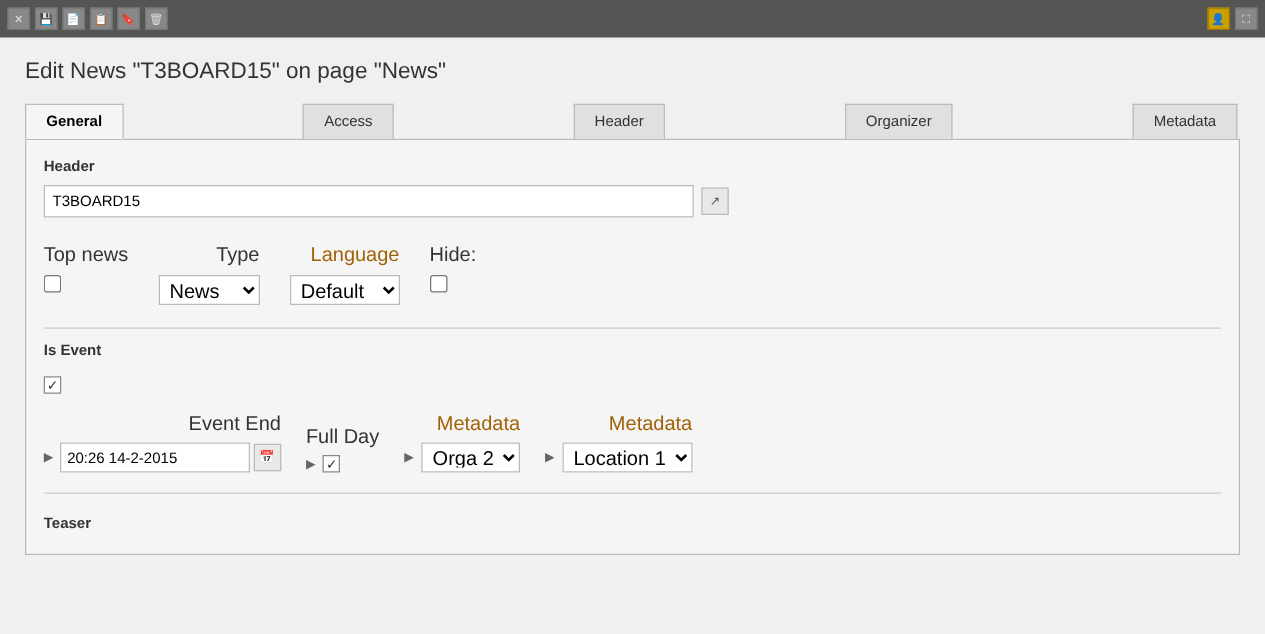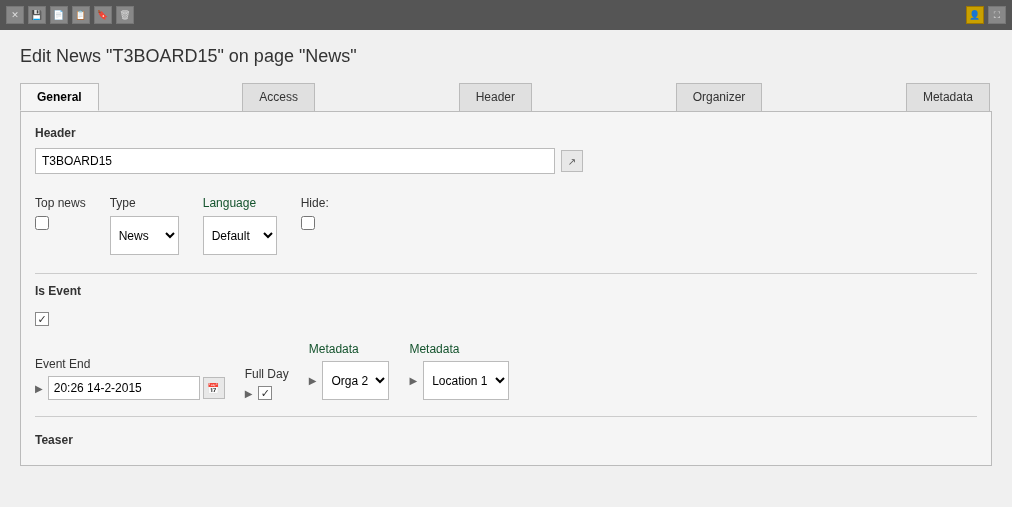--- a/index.html
+++ b/index.html
@@ -112,33 +112,34 @@
       gap: 24px;
       align-items: flex-start;
       padding: 8px 0;
     }
     .field-group {
       display: flex;
       flex-direction: column;
       gap: 6px;
     }
     .field-label {
-      font-size: 12px;
+      font-size: 16px;
       color: #333;
       font-weight: normal;
+      text-align: right;
     }
     .field-label.blue {
-      color: #14532d;
+      color: #a16207;
     }
     select {
       padding: 3px 4px;
       border: 1px solid #bbb;
       background: #fff;
-      font-size: 12px;
-      height: 39px;
+      font-size: 16px;
+      height: 24px;
     }
     input[type="checkbox"] {
       width: 14px;
       height: 14px;
       cursor: pointer;
     }
     .separator {
       border: none;
       border-top: 1px solid #ccc;
       margin: 10px 0;

